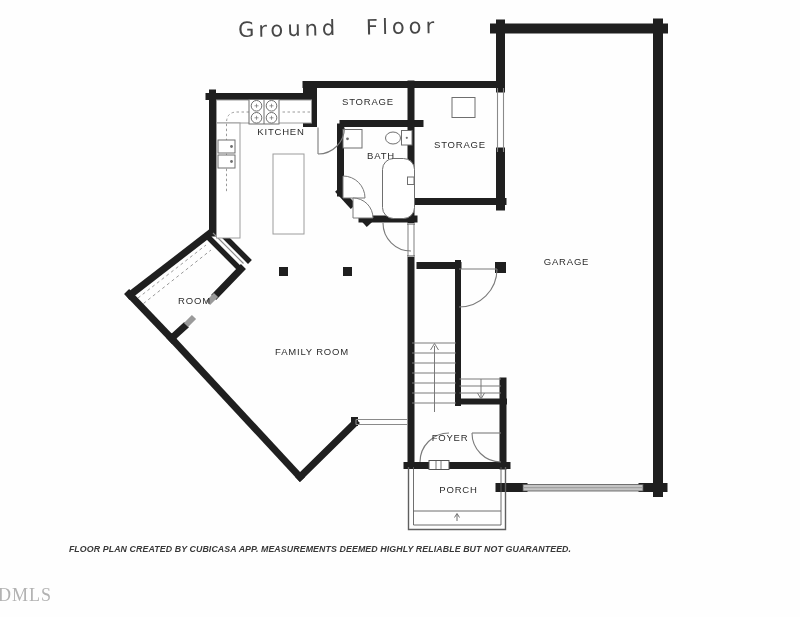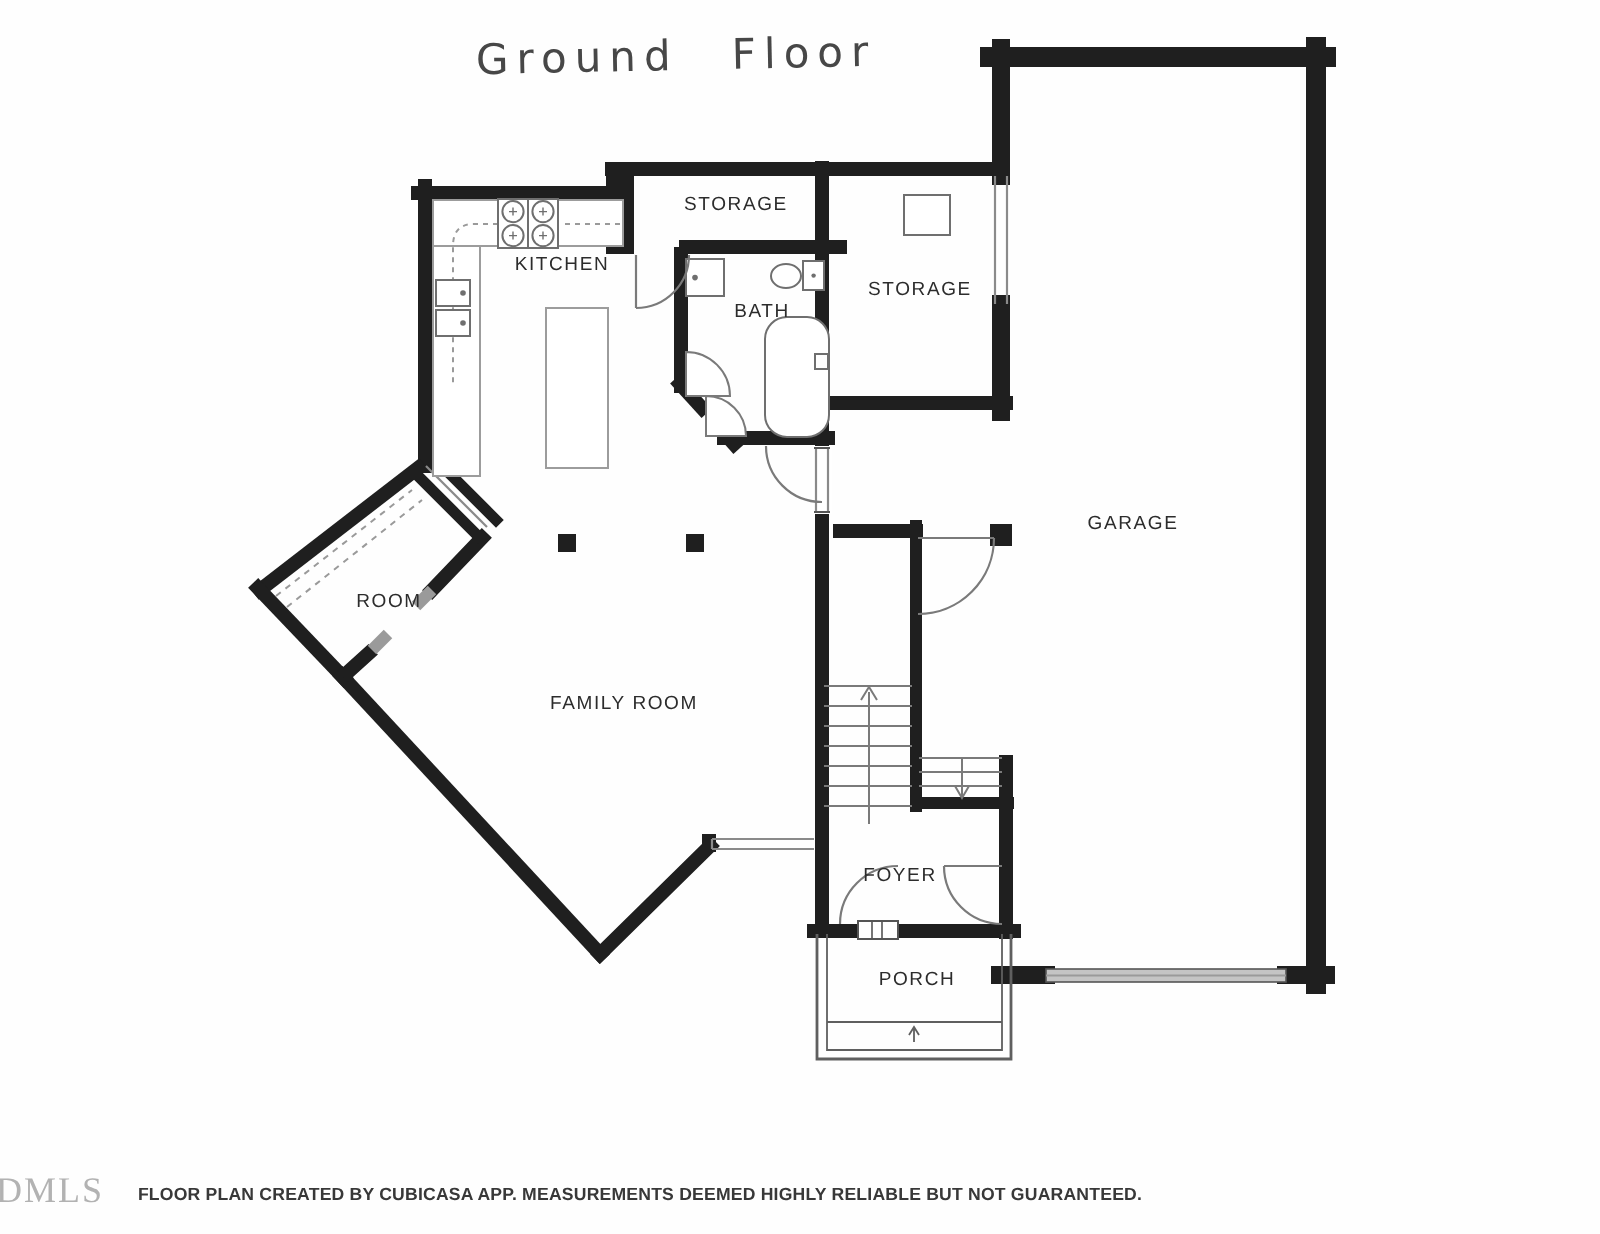--- a/index.html
+++ b/index.html
@@ -3,22 +3,22 @@
 <meta charset="utf-8">
 <style>
   html,body{margin:0;padding:0;background:#ffffff;}
   #page{position:relative;width:800px;height:617px;background:#fefefe;overflow:hidden;
         font-family:"Liberation Sans",sans-serif;}
   #title{position:absolute;left:238px;top:16px;font-family:"DejaVu Sans",sans-serif;
          font-size:21px;color:#474747;letter-spacing:4px;word-spacing:16px;
          transform:rotate(-1.2deg);}
   #watermark{position:absolute;left:-2px;top:585px;font-family:"Liberation Serif",serif;
          font-size:18px;color:#b2b2b2;letter-spacing:1px;}
-  #disclaimer{position:absolute;left:0;top:592px;width:640px;text-align:center;
-         font-size:8.8px;font-weight:bold;color:#383838;letter-spacing:0.1px;}
+  #disclaimer{position:absolute;left:0;top:544px;width:640px;text-align:center;
+         font-size:8.8px;font-weight:bold;color:#383838;letter-spacing:0.1px;font-style:italic;}
   svg{position:absolute;left:0;top:0;}
   .wall{stroke:#1f1f1f;fill:none;stroke-linecap:square;}
   .w7{stroke-width:7;} .w6{stroke-width:6;} .w55{stroke-width:5.5;}
   .w9{stroke-width:9;} .w10{stroke-width:10;}
   .jamb{stroke:#9a9a9a;stroke-width:6;fill:none;stroke-linecap:butt;}
   .thin{stroke:#8a8a8a;stroke-width:1.1;fill:none;}
   .fix{stroke:#6f6f6f;stroke-width:1;fill:#ffffff;}
   .cnt{stroke:#9c9c9c;stroke-width:1;fill:#ffffff;}
   .dash{stroke:#9a9a9a;stroke-width:1;fill:none;stroke-dasharray:2.5 2.5;}
   .stair{stroke:#7a7a7a;stroke-width:1;fill:none;}

